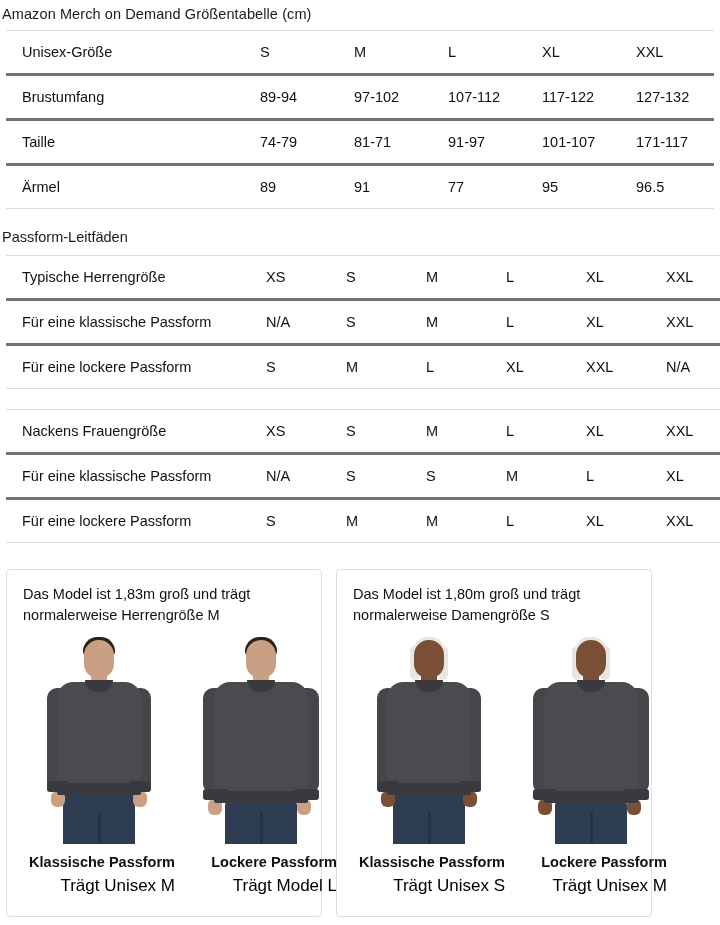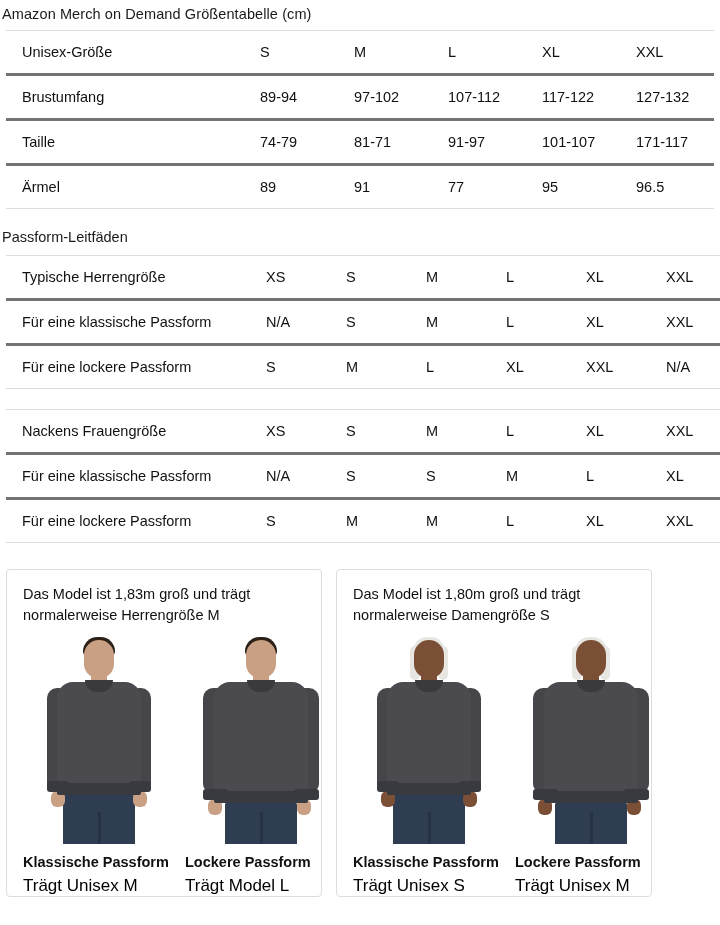--- a/index.html
+++ b/index.html
@@ -67,34 +67,35 @@
 
   .cards {
     display: flex;
     gap: 14px;
     margin: 26px 6px 0 6px;
   }
   .card {
     width: 316px;
     border: 1px solid #dddddd;
     border-radius: 4px;
-    padding: 14px 16px 0 16px;
+    padding: 14px 16px 20px 16px;
     position: relative;
   }
   .card-title {
     font-size: 14.5px;
     line-height: 21px;
     color: #111111;
     margin-bottom: 8px;
     min-height: 42px;
   }
   .models {
     display: flex;
     gap: 10px;
     justify-content: space-between;
+    text-align: right;
   }
   .model-col { width: 152px; }
   .figure {
     width: 152px;
     height: 210px;
     position: relative;
     overflow: hidden;
   }
   .fit-name {
     font-size: 14.5px;

